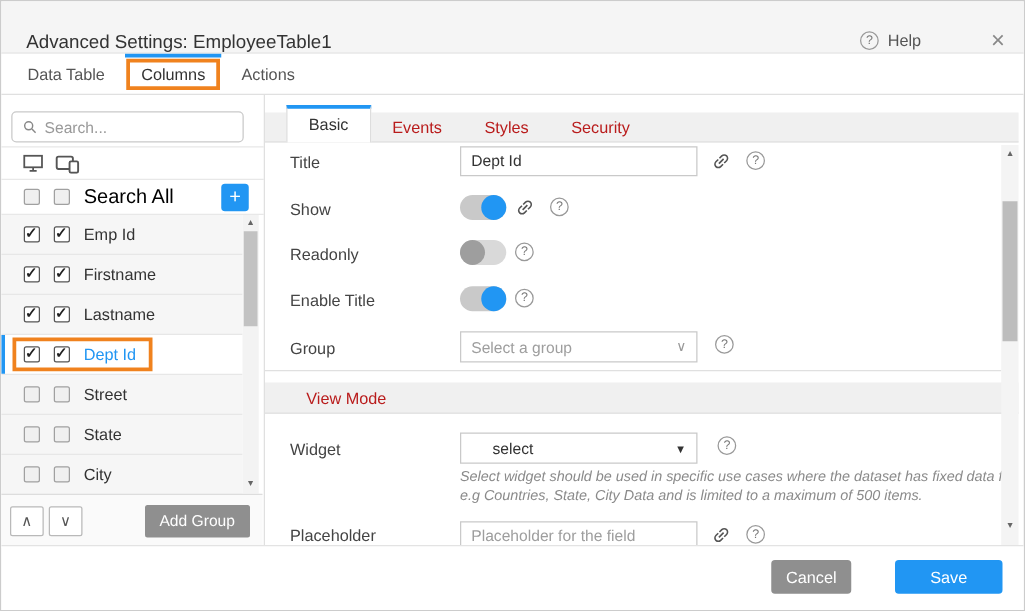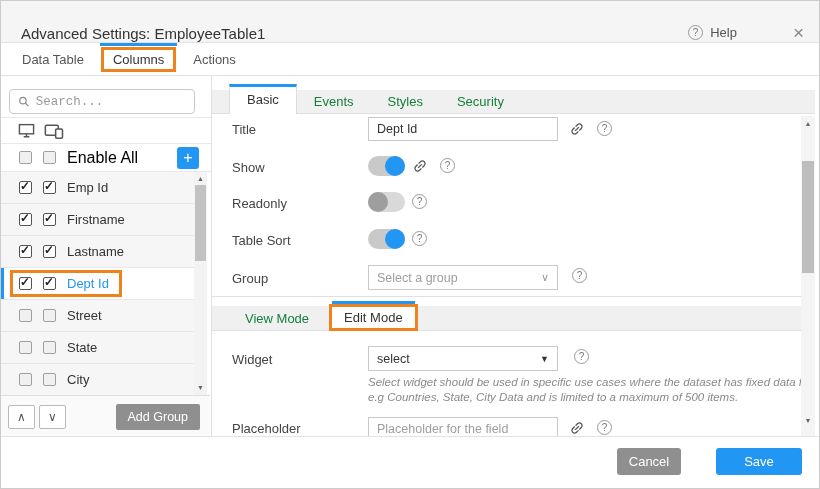--- a/index.html
+++ b/index.html
@@ -29,21 +29,21 @@
   .orange-box { border: 3px solid #f0821e; background: #fff; }
   .mtab-box { padding: 2px 9px; font-size: 13px; color: #333; }
 
   
   .sidebar { position: absolute; top: 75px; left: 0; width: 211px; height: 362px;
              background: #fff; border-right: 1px solid #e0e0e0; }
   .search { position: absolute; top: 13px; left: 8px; width: 186px; height: 25px;
             border: 1px solid #c9c9c9; border-radius: 4px; background: #fff;
             display: flex; align-items: center; padding: 0 8px; }
   .search input { border: none; outline: none; width: 100%; font-size: 12.5px;
-                  color: #444; margin-left: 6px; font-family: Liberation Mono, monospace; }
+                  color: #444; margin-left: 6px; font-family: Liberation Sans, sans-serif; }
   .search input::placeholder { color: #999; }
   .dev-row { position: absolute; top: 41px; left: 0; right: 0; height: 27px;
              border-top: 1px solid #e8e8e8; border-bottom: 1px solid #e8e8e8;
              display: flex; align-items: center; padding-left: 17px; }
   .dev-row svg { margin-right: 9px; }
   .selall-row { position: absolute; top: 68px; left: 0; right: 0; height: 28px;
                 border-bottom: 1px solid #e8e8e8; display: flex; align-items: center;
                 padding-left: 18px; }
   .plus-btn { position: absolute; right: 12px; top: 3px; width: 22px; height: 22px;
               background: #2196f3; border-radius: 3px; color: #fff; font-size: 16px;
@@ -80,21 +80,21 @@
   .addgrp-btn { margin-left: auto; background: #8f8f8f; color: #fff; font-size: 12.5px;
                 padding: 6px 12px; border-radius: 2px; cursor: pointer; }
 
   
   .main { position: absolute; top: 75px; left: 211px; right: 4px; height: 362px;
           background: #fff; overflow: hidden; }
   .ptabs { position: absolute; top: 0; left: 0; right: 0; height: 38px; }
   .ptabs-bg { position: absolute; top: 14px; bottom: 0; left: 0; right: 0;
               background: #f0f0f0; border-bottom: 1px solid #e0e0e0; }
   .ptabs-row { position: absolute; bottom: 0; left: 17px; display: flex; align-items: flex-end; }
-  .ptab { height: 24px; line-height: 24px; padding: 0 17px; font-size: 13px; color: #15803d; }
+  .ptab { height: 24px; line-height: 24px; padding: 0 17px; font-size: 13px; color: #b91c1c; }
   .ptab.active { height: 30px; line-height: 25px; background: #fff;
                  border: 1px solid #ddd; border-bottom: none;
                  border-top: 3px solid #2196f3; color: #333; }
 
   .flabel { position: absolute; left: 20px; font-size: 13px; color: #444; }
   .tinput { position: absolute; left: 156px; width: 190px; height: 24px;
             border: 1px solid #c9c9c9; background: #fff; font-size: 12.5px; color: #333;
             padding: 0 8px; outline: none; font-family: "Liberation Sans", sans-serif; }
   .tinput::placeholder { color: #9e9e9e; }
   .linkicon { position: absolute; width: 16px; height: 16px; }
@@ -104,21 +104,21 @@
   .toggle[data-on="true"]  { background: #c9c9c9; }
   .toggle[data-on="false"] { background: #d9d9d9; }
   .toggle::after { content: ""; position: absolute; top: 0; width: 20px; height: 20px; border-radius: 50%; }
   .toggle[data-on="true"]::after  { right: 0; background: #2196f3; }
   .toggle[data-on="false"]::after { left: 0; background: #9e9e9e; }
 
   .fselect { position: absolute; left: 156px; width: 190px; height: 25px;
              border: 1px solid #c9c9c9; background: #fff; display: flex;
              align-items: center; padding: 0 8px; font-size: 12.5px; }
   .fselect .ph { color: #9e9e9e; }
-  .fselect .val { color: #333; }
+  .fselect .val { color: #333; margin-left: 17px; }
   .fselect .arr { margin-left: auto; }
   .chev { color: #999; font-size: 11px; }
   .dd-arr { color: #333; font-size: 9px; }
 
   .divider { position: absolute; top: 220px; left: 0; right: 14px; height: 1px; background: #e0e0e0; }
 
   .ptabs.mode { top: 221px; height: 34px; }
   .ptabs.mode .ptabs-bg { top: 9px; }
   .ptabs.mode .ptab { padding: 0 16px; }
   .etab-wrap { position: relative; margin-left: 4px; }
@@ -185,21 +185,21 @@
       </svg>
     </div>
 
     <div class="selall-row">
       <span class="cb" data-checked="false">
         
       </span>
       <span class="cb" data-checked="false">
         
       </span>
-      <span>Enable All</span>
+      <span>Search All</span>
       <span class="plus-btn">+</span>
     </div>
 
     <div class="slist">
       <div class="srow">
         <span class="cb" data-checked="true">
             <span class="check">✓</span>
           </span>
         <span class="cb" data-checked="true">
             <span class="check">✓</span>
@@ -293,43 +293,37 @@
       <svg width="16" height="16" viewBox="0 0 24 24" fill="#555">
           <path d="M3.9 12c0-1.71 1.39-3.1 3.1-3.1h4V7H7c-2.76 0-5 2.24-5 5s2.24 5 5 5h4v-1.9H7c-1.71 0-3.1-1.39-3.1-3.1zM8 13h8v-2H8v2zm9-6h-4v1.9h4c1.71 0 3.1 1.39 3.1 3.1s-1.39 3.1-3.1 3.1h-4V17h4c2.76 0 5-2.24 5-5s-2.24-5-5-5z"></path>
         </svg>
     </span>
     <span class="qicon" style="position:absolute;left:228px;top:82px">?</span>
 
     <span class="flabel" style="top:120px">Readonly</span>
     <span class="toggle" style="top:116px" data-on="false"></span>
     <span class="qicon" style="position:absolute;left:200px;top:118px">?</span>
 
-    <span class="flabel" style="top:157px">Table Sort</span>
+    <span class="flabel" style="top:157px">Enable Title</span>
     <span class="toggle" style="top:153px" data-on="true"></span>
     <span class="qicon" style="position:absolute;left:200px;top:155px">?</span>
 
     <span class="flabel" style="top:195px">Group</span>
     <span class="fselect" style="top:189px">
       <span class="ph">Select a group</span>
       <span class="arr chev">∨</span>
     </span>
     <span class="qicon" style="position:absolute;left:360px;top:192px">?</span>
 
     <div class="divider"></div>
 
     <div class="ptabs mode">
       <div class="ptabs-bg"></div>
       <div class="ptabs-row">
         <span class="ptab">View Mode</span>
-        <span class="etab-wrap">
-          <span class="blue-ind"></span>
-          <span class="orange-box etab-box">
-            <span>Edit Mode</span>
-          </span>
-        </span>
       </div>
     </div>
 
     <span class="flabel" style="top:276px">Widget</span>
     <span class="fselect" style="top:270px">
       <span class="val">select</span>
       <span class="arr dd-arr">▼</span>
     </span>
     <span class="qicon" style="position:absolute;left:362px;top:273px">?</span>
     <div class="helper">Select widget should be used in specific use cases where the dataset has fixed data for e.g Countries, State, City Data and is limited to a maximum of 500 items.</div>

